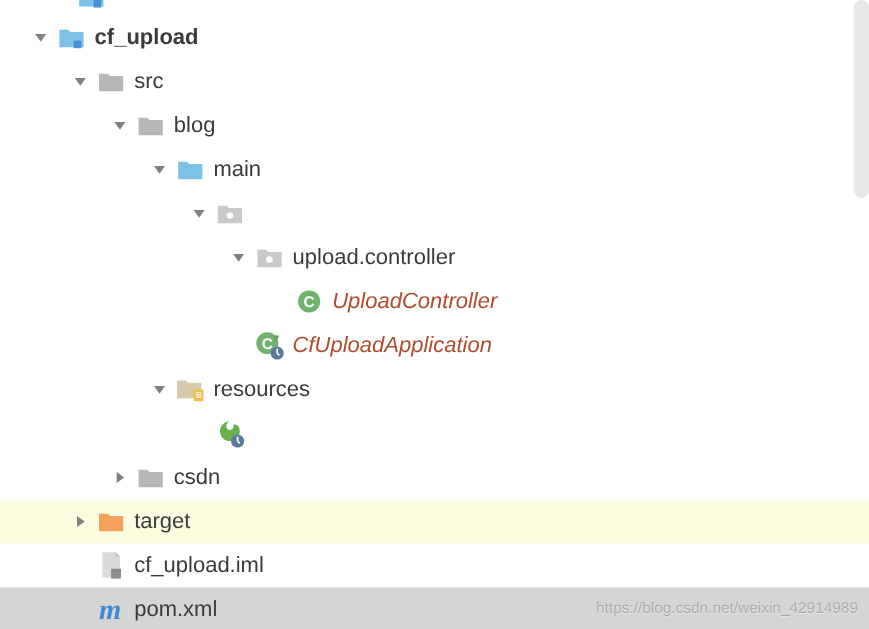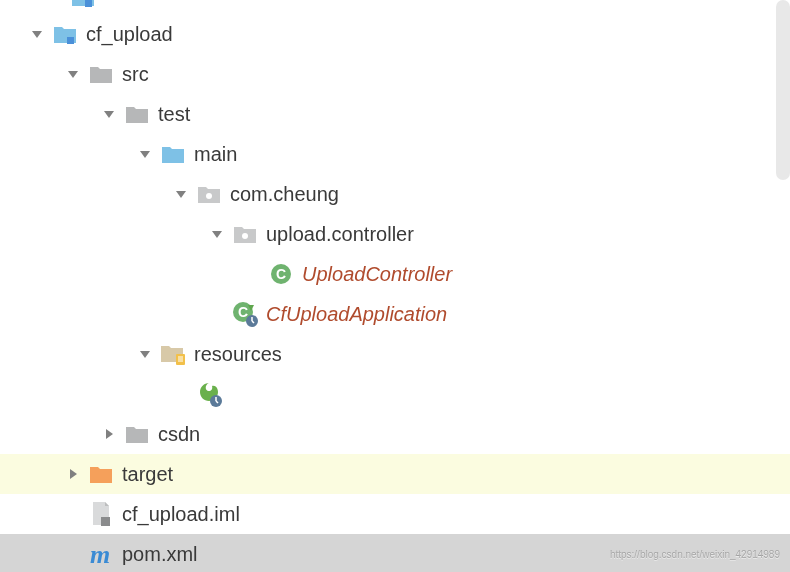--- a/index.html
+++ b/index.html
@@ -36,41 +36,41 @@
     .icon {
       width: 26px;
       height: 26px;
       margin-right: 8px;
       display: inline-flex;
       align-items: center;
       justify-content: center;
       flex-shrink: 0;
     }
     .label { }
-    .label.bold { font-weight: 400; color: #3a3a3a; }
+    .label.bold { font-weight: 700; color: #3a3a3a; }
     .label.orange { color: #b04b2d; font-style: italic; }
     .folder-gray { fill: #b6b7b8; }
     .folder-blue { fill: #7ec1e6; }
     .folder-orange { fill: #f5a05b; }
     .folder-tan { fill: #d8c9a8; }
     .pkg { fill: #c8c9ca; }
     .scrollbar {
       position: absolute;
       right: 0;
       top: 0;
       width: 14px;
       height: 180px;
       background: #e8e8e8;
       border-radius: 7px;
     }
     .watermark {
       position: absolute;
       right: 10px;
       bottom: 12px;
-      font-size: 10px;
+      font-size: 14px;
       color: rgba(0,0,0,0.25);
       text-shadow: 0 1px 0 rgba(255,255,255,0.5);
     }
     .prev-row {
       height: 10px;
       overflow: hidden;
       display: flex;
       align-items: flex-end;
       padding-left: 70px;
     }
@@ -126,21 +126,21 @@
     <span class="arrow">
       <svg width="12" height="12" viewBox="0 0 12 12">
           <path d="M1 3 L11 3 L6 10 Z" fill="#808080"></path>
         </svg>
     </span>
     <span class="icon">
       <svg width="24" height="20" viewBox="0 0 24 20">
           <path class="folder-gray" d="M1 3h8l2 2h12v14H1z"></path>
         </svg>
     </span>
-    <span class="label">test</span>
+    <span class="label">blog</span>
   </div>
 
   <div class="row">
     <span class="indent" style="width:138px"></span>
     <span class="arrow">
       <svg width="12" height="12" viewBox="0 0 12 12">
           <path d="M1 3 L11 3 L6 10 Z" fill="#808080"></path>
         </svg>
     </span>
     <span class="icon">
@@ -157,21 +157,20 @@
       <svg width="12" height="12" viewBox="0 0 12 12">
           <path d="M1 3 L11 3 L6 10 Z" fill="#808080"></path>
         </svg>
     </span>
     <span class="icon">
       <svg width="24" height="20" viewBox="0 0 24 20">
           <path class="pkg" d="M1 3h8l2 2h12v14H1z"></path>
           <circle cx="12" cy="12" r="3" fill="#fff"></circle>
         </svg>
     </span>
-    <span class="label">com.cheung</span>
   </div>
 
   <div class="row">
     <span class="indent" style="width:210px"></span>
     <span class="arrow">
       <svg width="12" height="12" viewBox="0 0 12 12">
           <path d="M1 3 L11 3 L6 10 Z" fill="#808080"></path>
         </svg>
     </span>
     <span class="icon">

